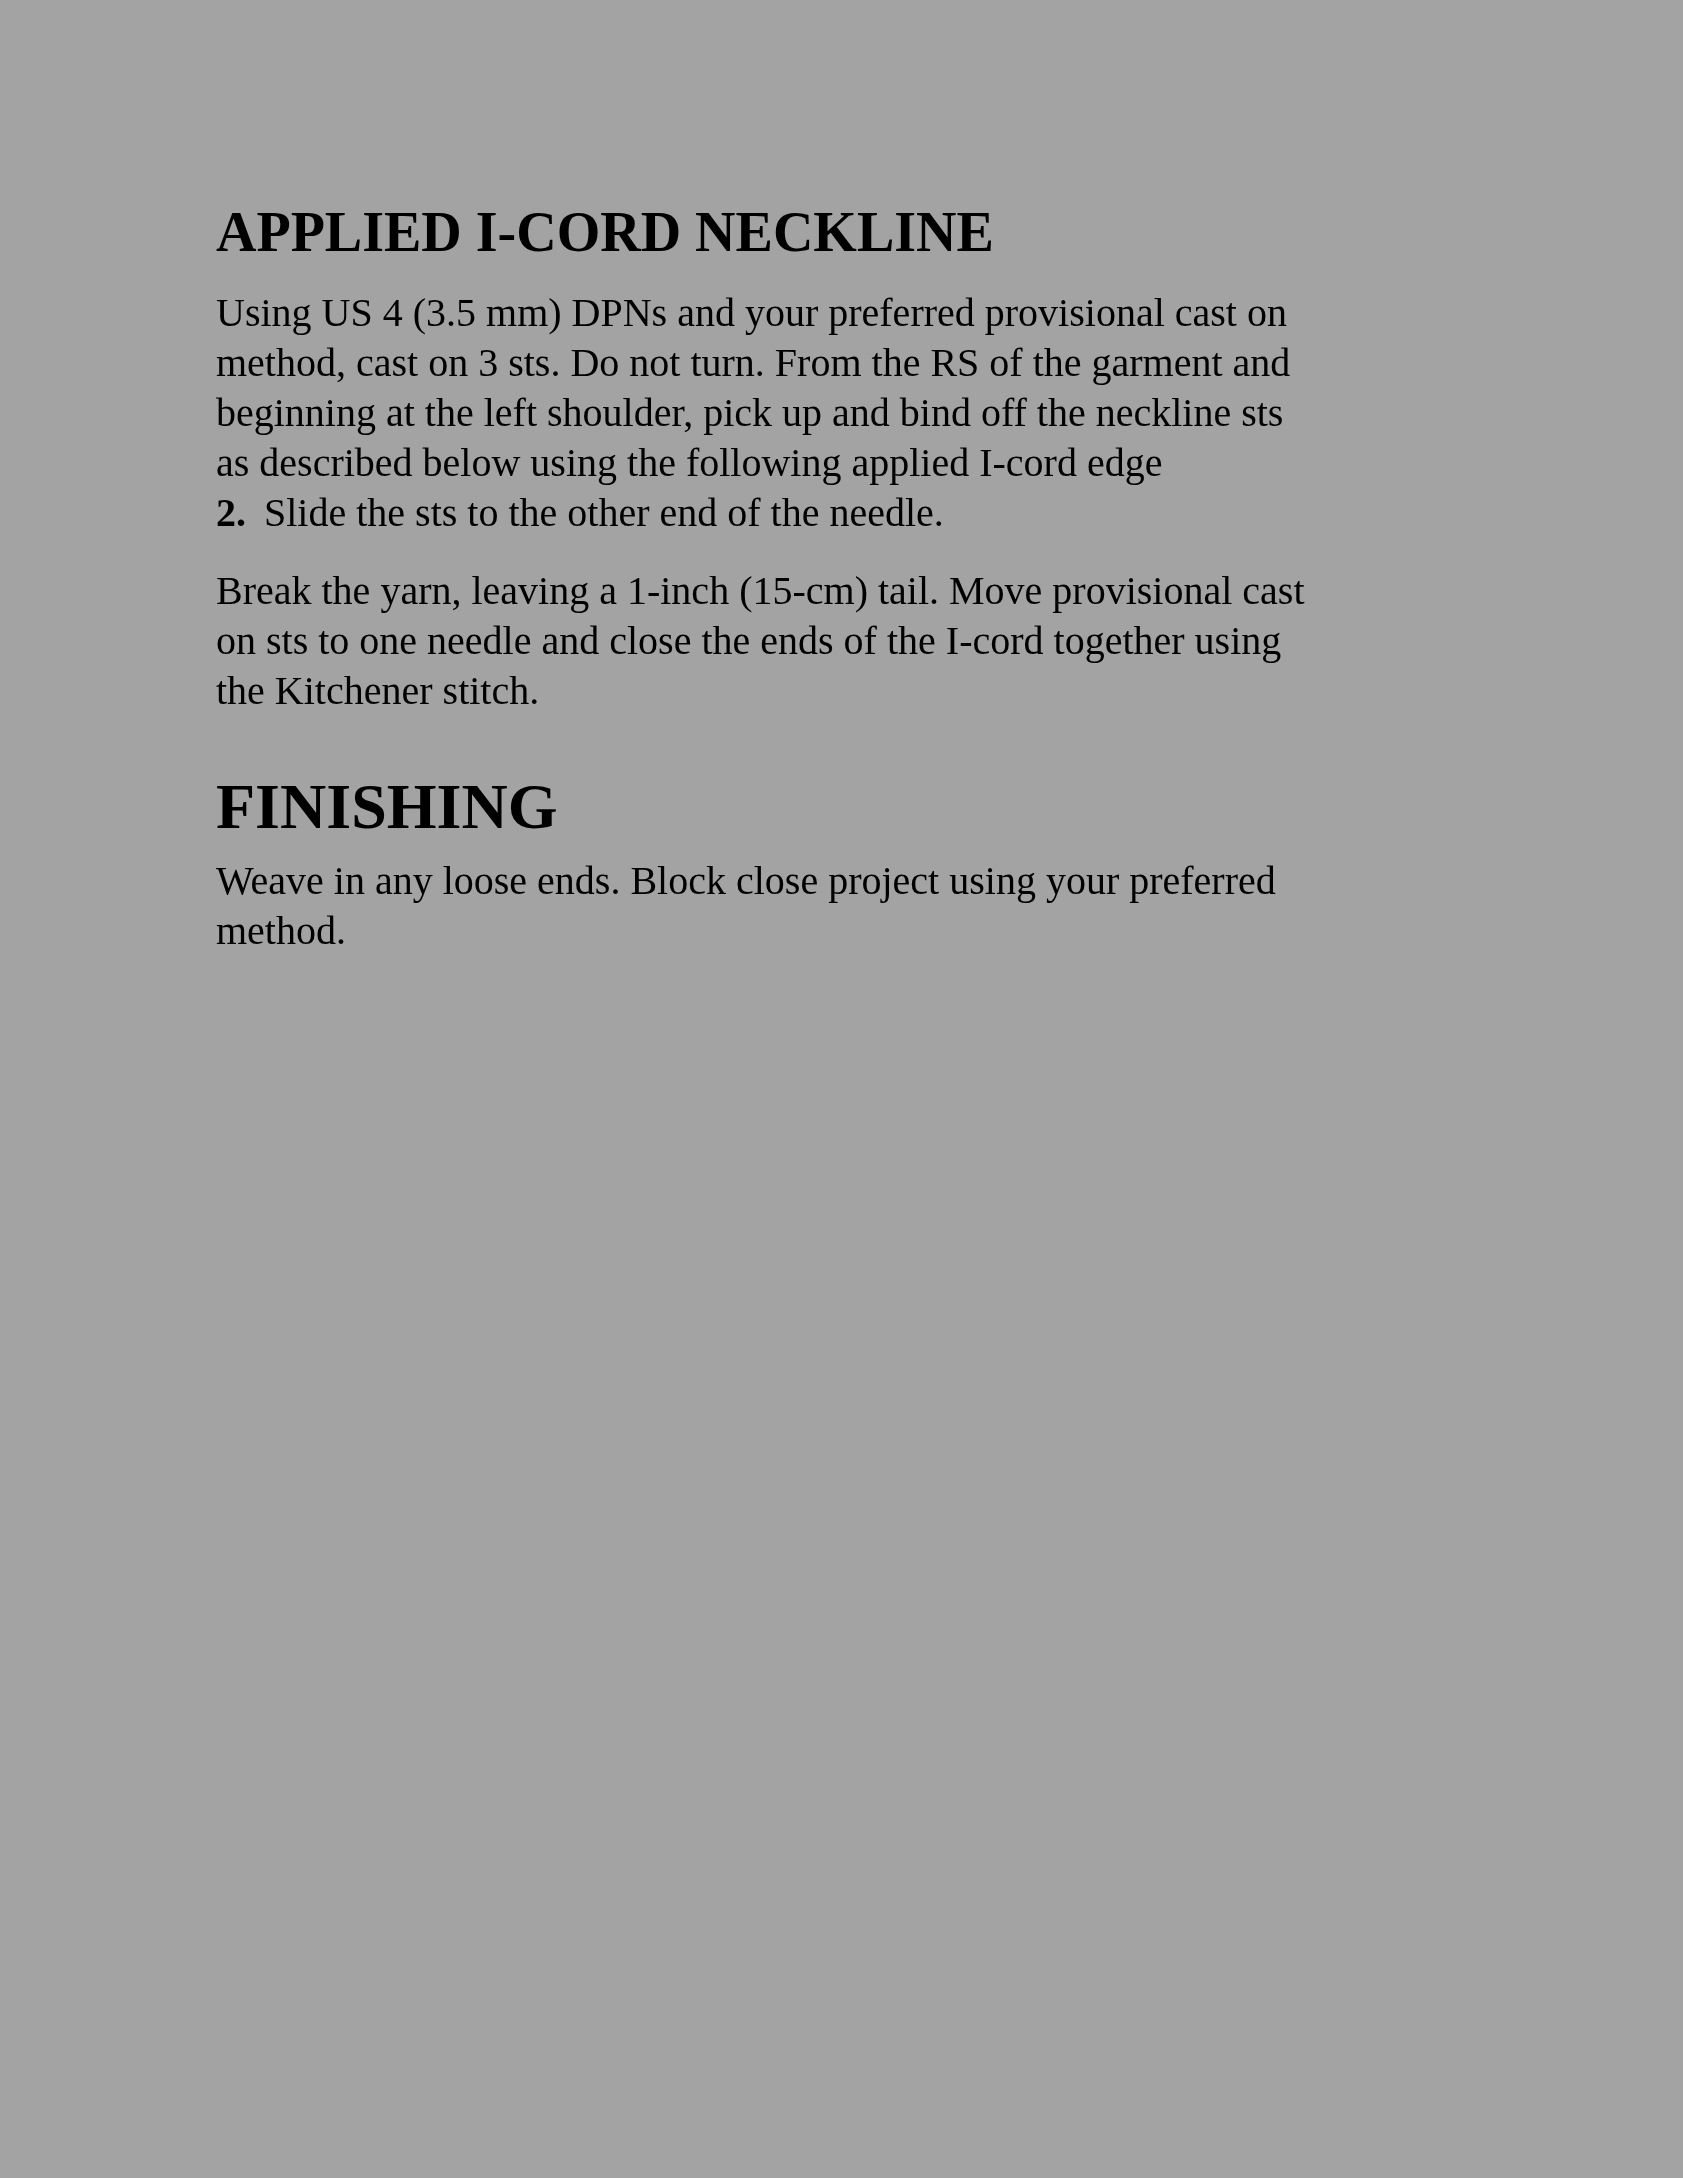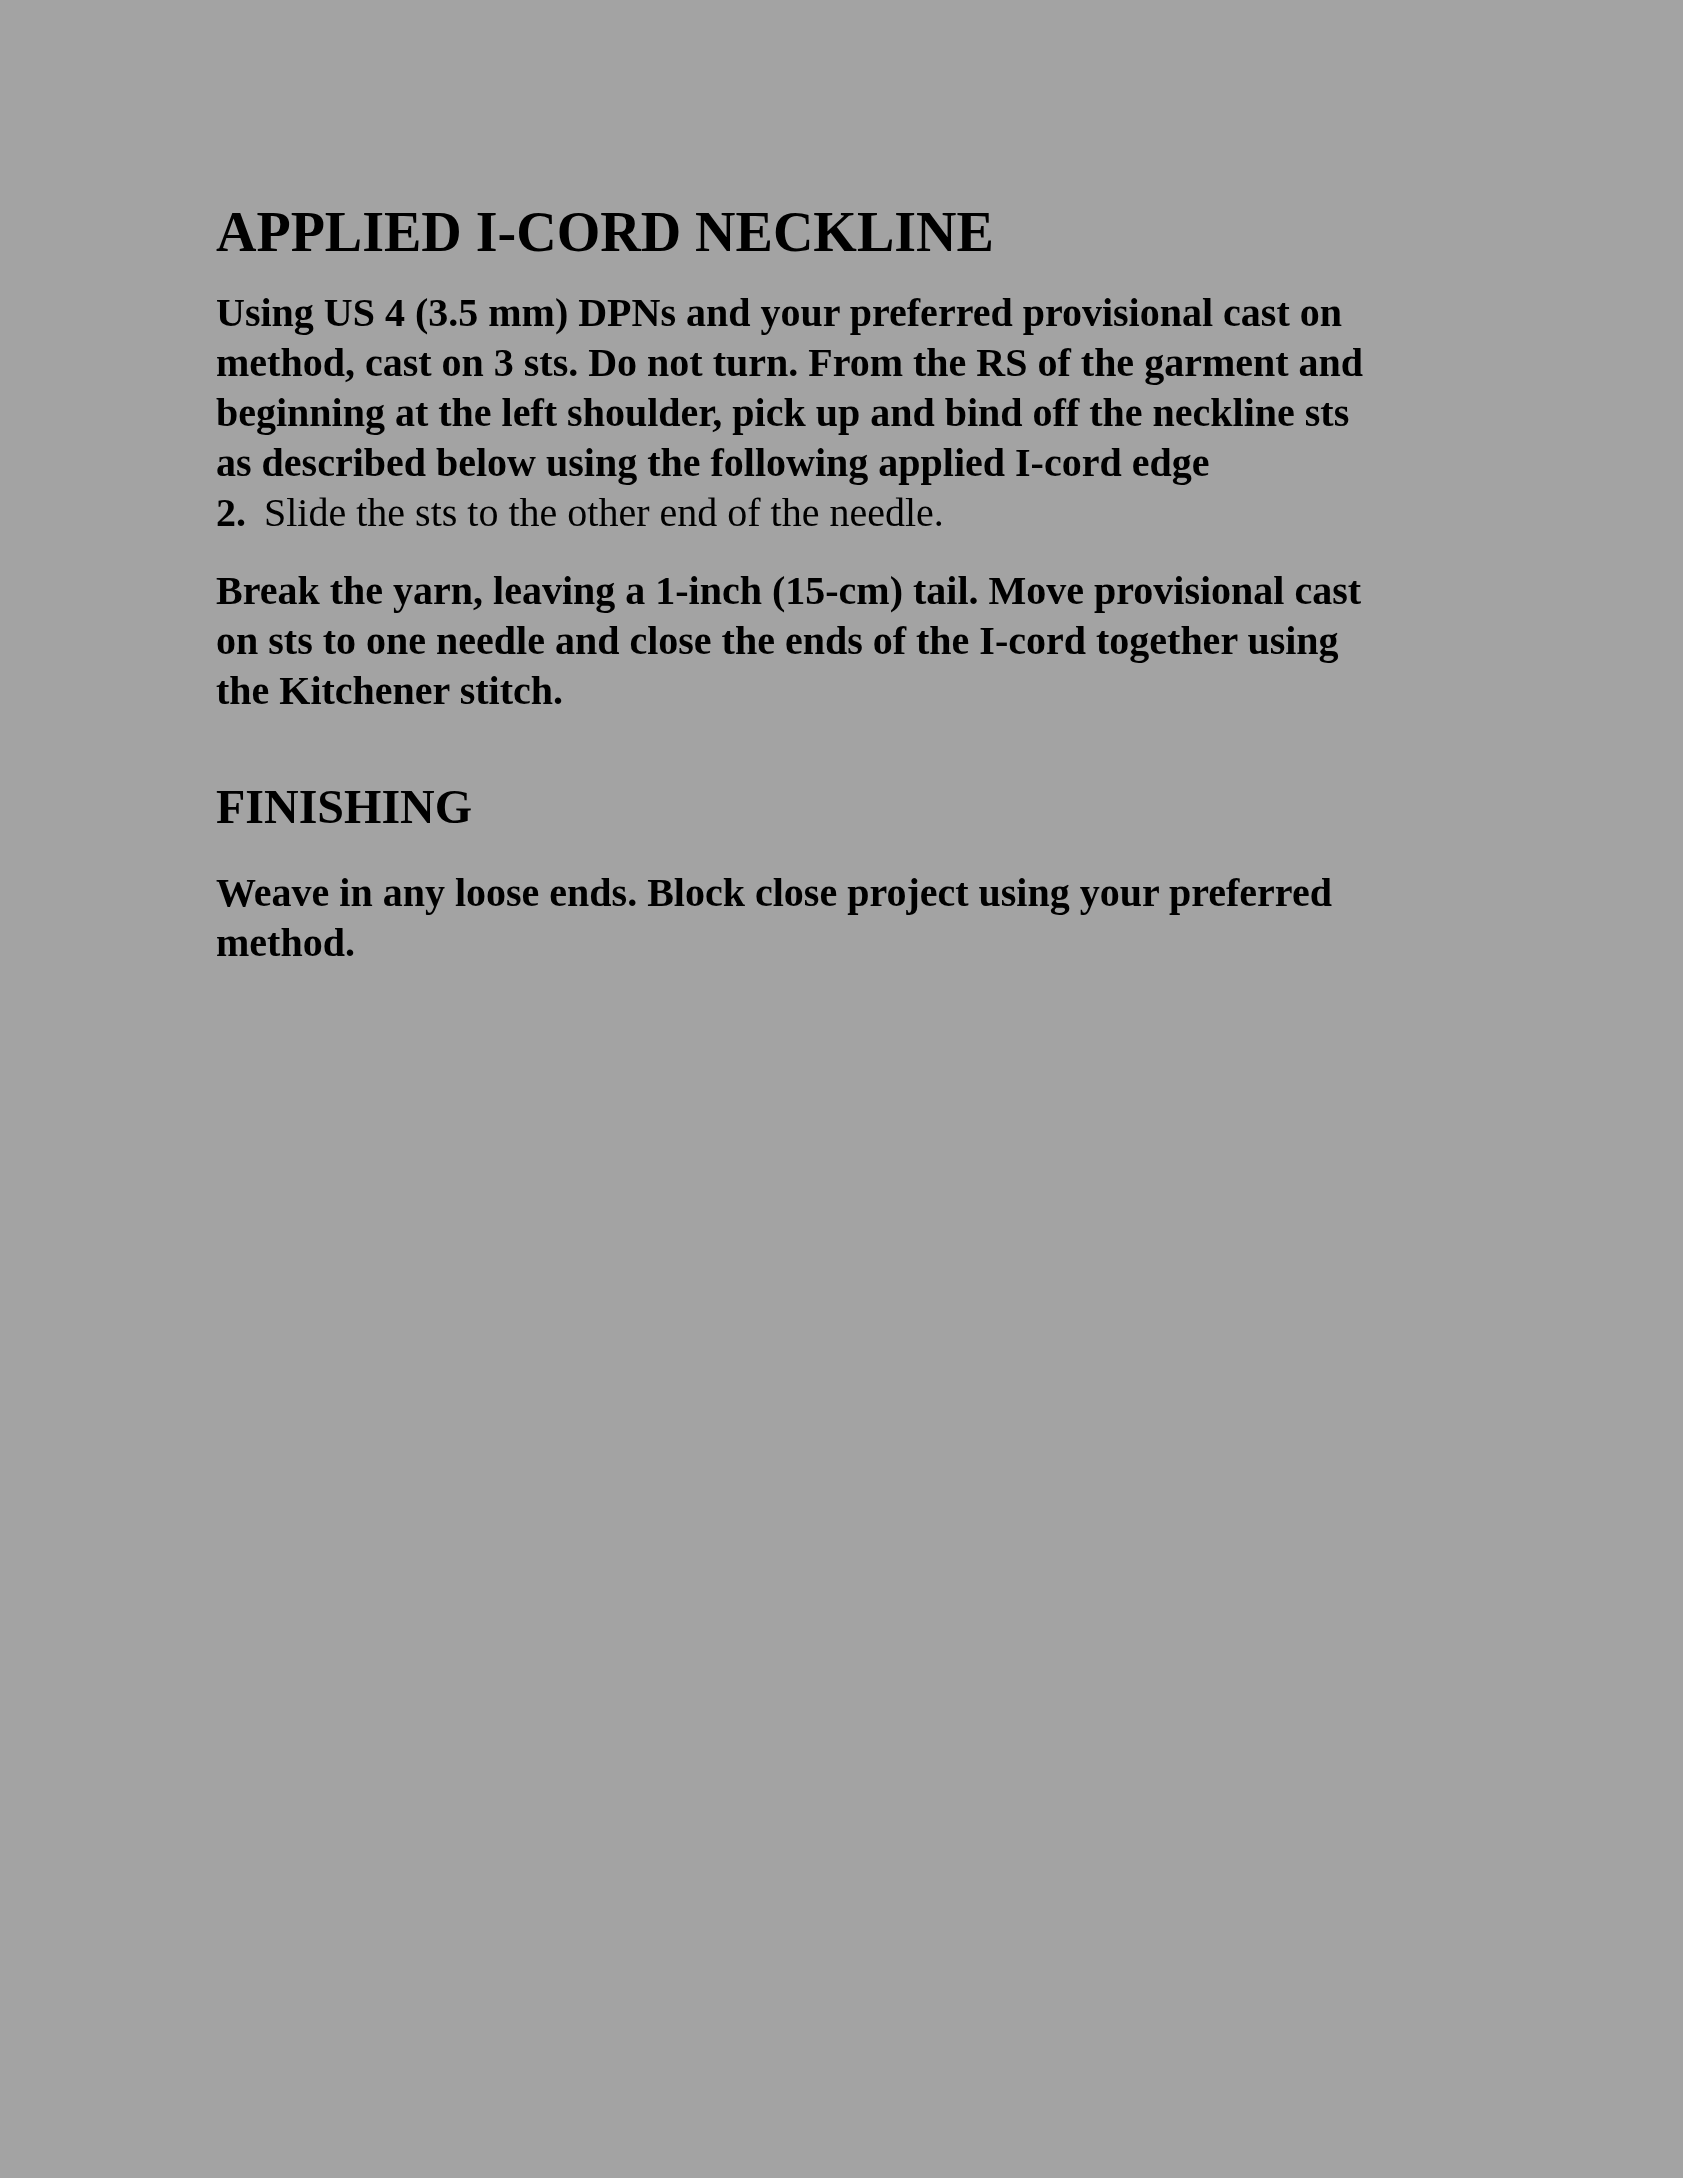--- a/index.html
+++ b/index.html
@@ -22,31 +22,30 @@
     width: 1277px;
   }
   h1.heading {
     font-size: 56px;
     line-height: 59px;
     font-weight: bold;
     letter-spacing: 0px;
     margin: 0 0 26px 0;
   }
   h2.heading2 {
-    font-size: 48px;
+    font-size: 64px;
     line-height: 59px;
     font-weight: bold;
-    margin: 61px 0 32px 0;
+    margin: 61px 0 20px 0;
   }
   .para {
     font-size: 40px;
     line-height: 50px;
     margin: 0 0 28px 0;
     white-space: pre-line;
-    font-weight: bold;
   }
   .para.no-gap {
     margin-bottom: 0;
   }
   .mixed-line {
     font-size: 40px;
     line-height: 50px;
     white-space: pre-wrap;
   }
   .steps {

